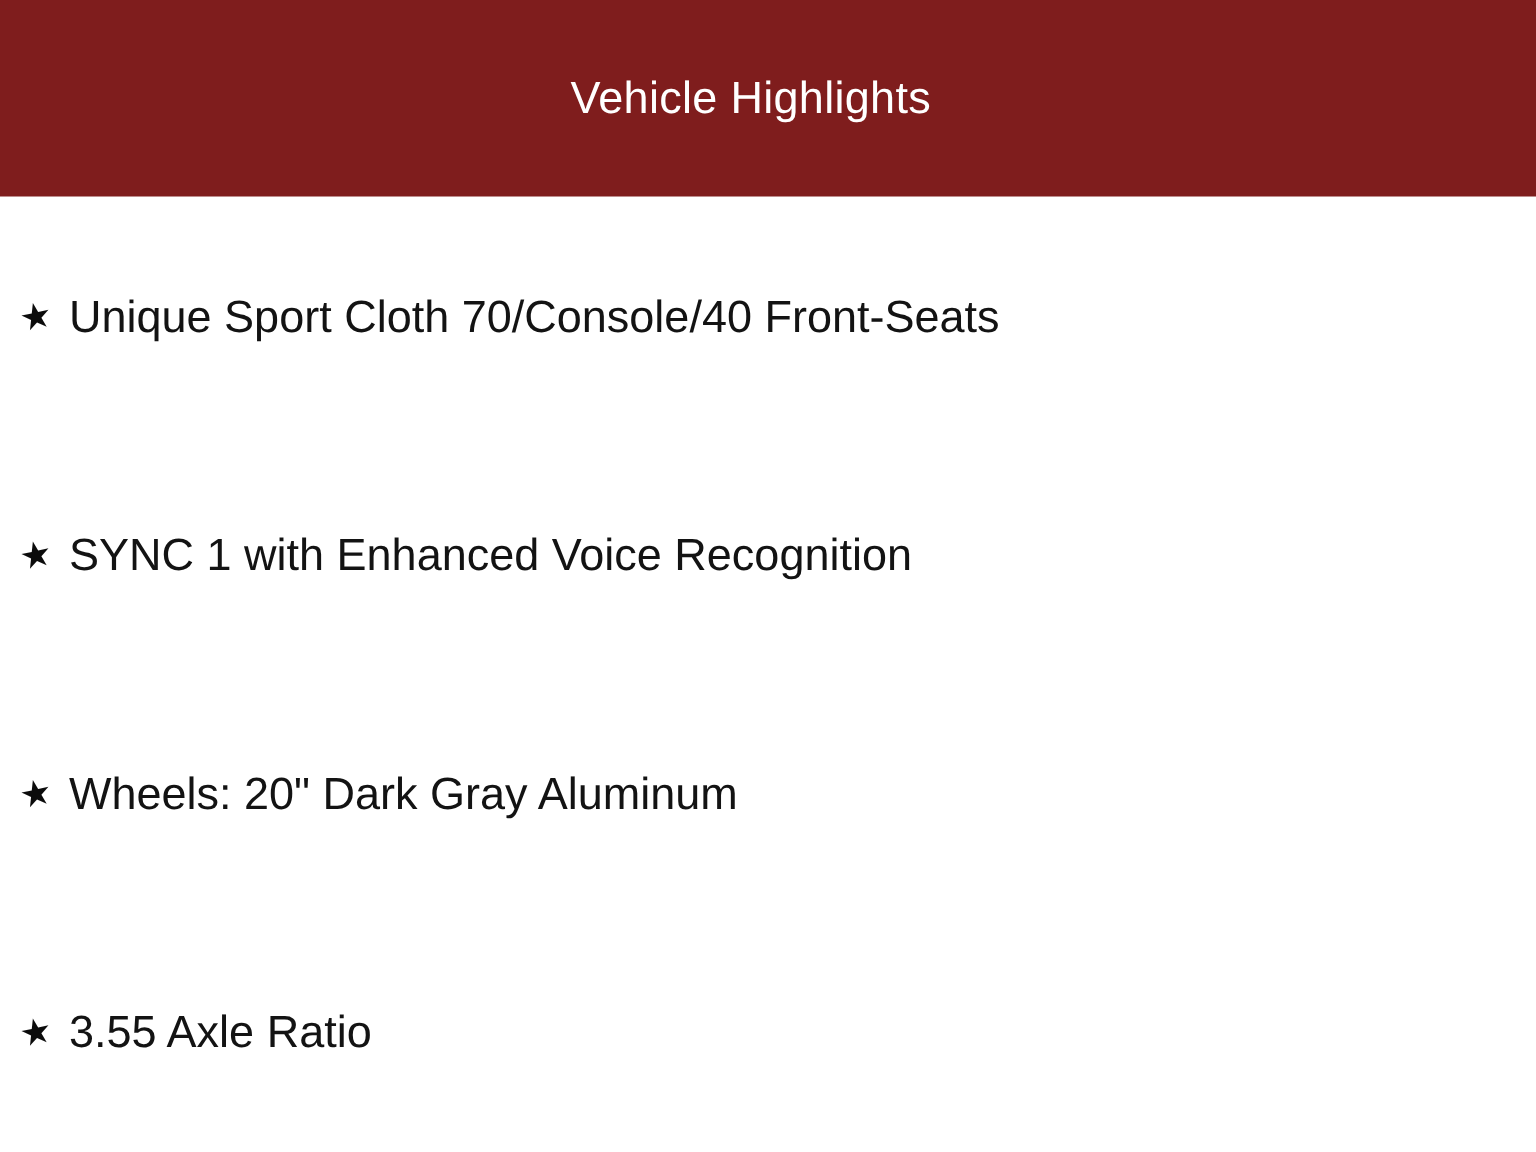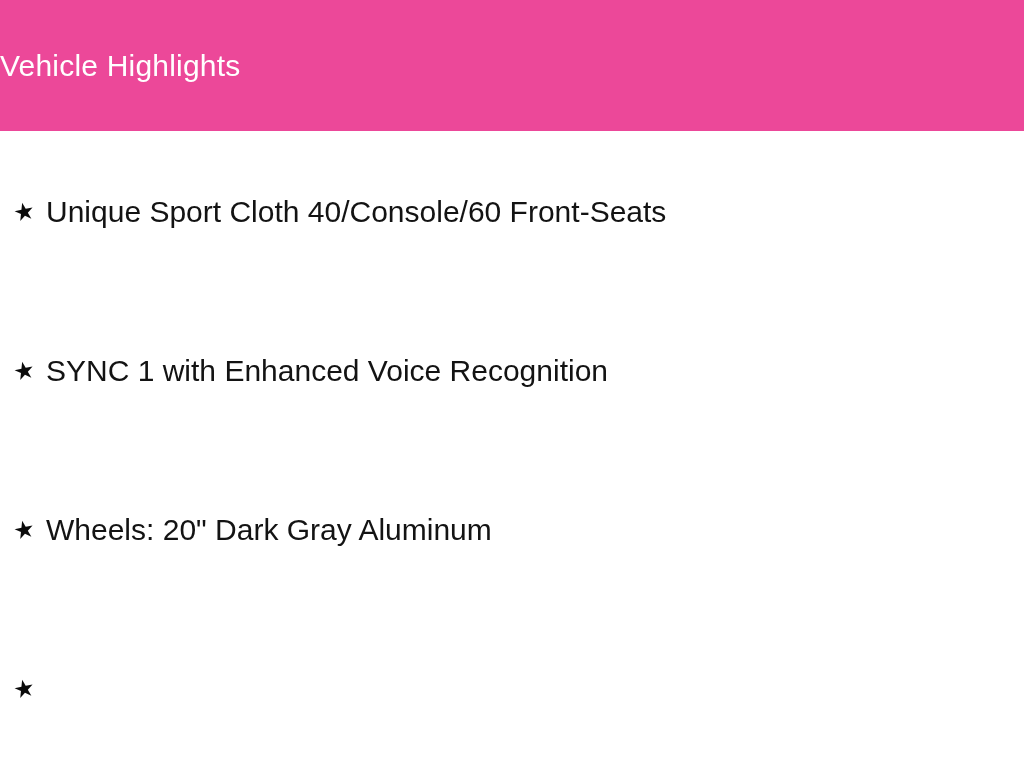--- a/index.html
+++ b/index.html
@@ -18,24 +18,24 @@
     height: 768px;
     position: relative;
     background: #ffffff;
   }
   .header {
     position: absolute;
     top: 0;
     left: 0;
     width: 100%;
     height: 131px;
-    background: #ec4899;
+    background: #7f1d1d;
     display: flex;
     align-items: center;
-    justify-content: flex-start;
+    justify-content: center;
     box-sizing: border-box;
     padding-right: 23px;
   }
   .header-title {
     color: #ffffff;
     font-size: 30px;
     font-weight: 400;
     letter-spacing: 0.2px;
     white-space: nowrap;
   }
@@ -77,32 +77,33 @@
 <div class="slide">
 
   <div class="header">
     <div class="header-title">Vehicle Highlights</div>
   </div>
 
   <div class="content">
 
     <div class="highlight-item">
       <span class="bullet-star">★</span>
-      <span class="item-label">Unique Sport Cloth 40/Console/60 Front-Seats</span>
+      <span class="item-label">Unique Sport Cloth 70/Console/40 Front-Seats</span>
     </div>
 
     <div class="highlight-item">
       <span class="bullet-star">★</span>
       <span class="item-label">SYNC 1 with Enhanced Voice Recognition</span>
     </div>
 
     <div class="highlight-item">
       <span class="bullet-star">★</span>
       <span class="item-label">Wheels: 20" Dark Gray Aluminum</span>
     </div>
 
     <div class="highlight-item">
       <span class="bullet-star">★</span>
+      <span class="item-label">3.55 Axle Ratio</span>
     </div>
 
   </div>
 
 </div>
 
 </body></html>

